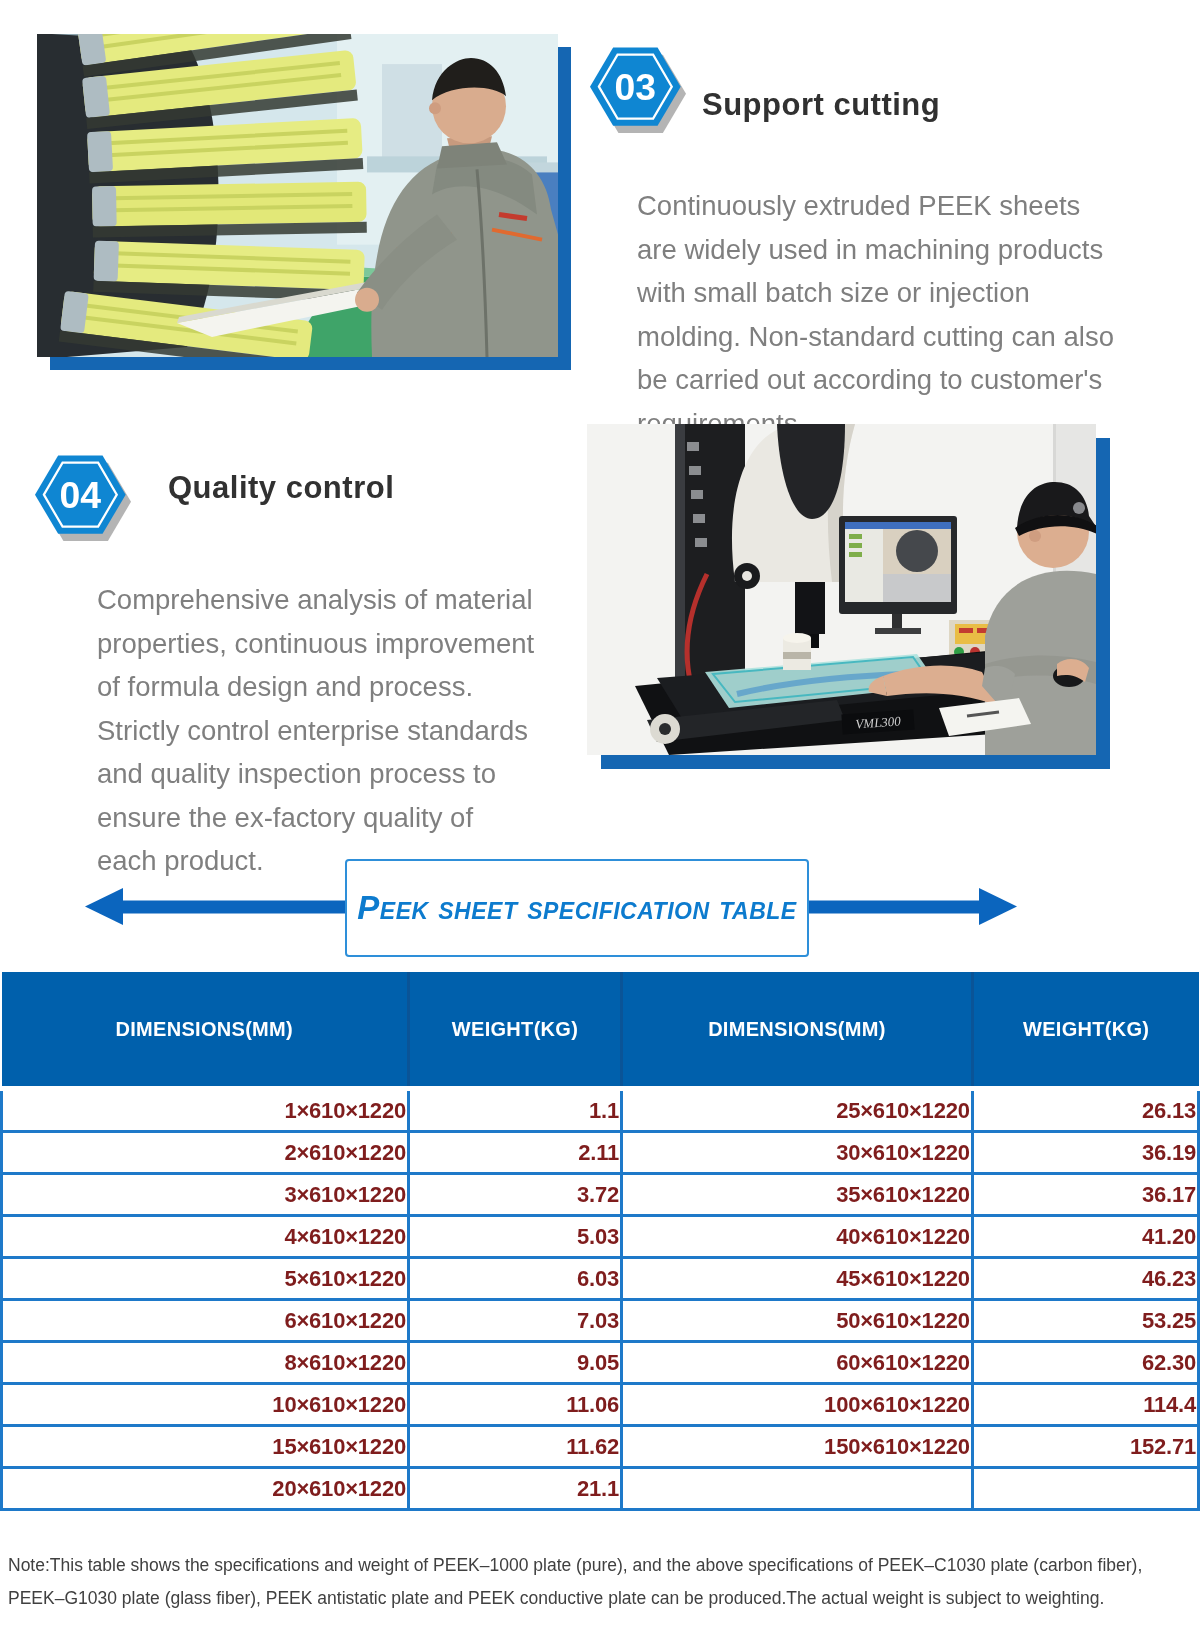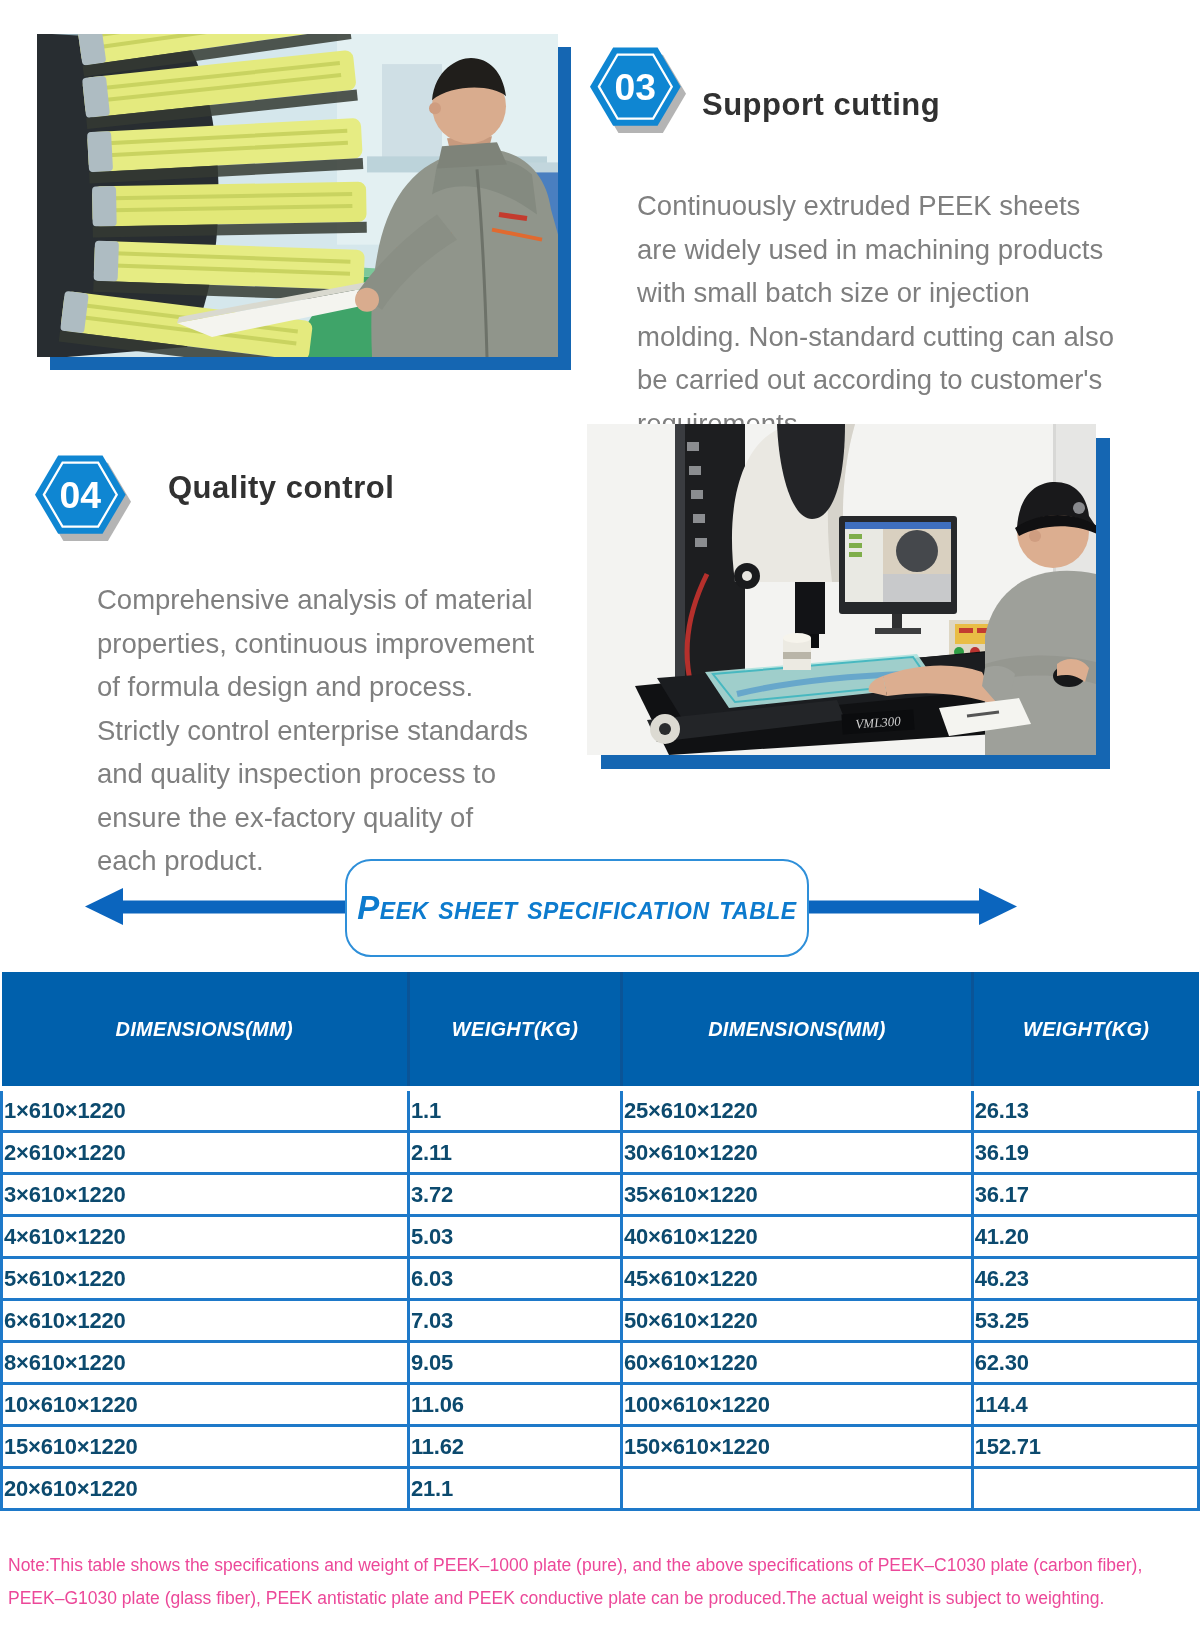--- a/index.html
+++ b/index.html
@@ -19,48 +19,47 @@
   .step-title{
     font-size:31px;font-weight:700;color:#313131;letter-spacing:.5px;
   }
   .step-para{
     font-size:27.5px;line-height:43.5px;color:#7f7f7f;white-space:pre-line;margin-top:36px;
   }
 
   
   .banner-arrow{z-index:1;}
   .banner-box{
-    z-index:2;background:#ffffff;border:2px solid #2e8fd9;border-radius:26px;
+    z-index:2;background:#ffffff;border:2px solid #2e8fd9;border-radius:4px;
     display:flex;align-items:center;justify-content:center;
   }
   .banner-title{
     font-style:italic;font-weight:700;font-size:33px;color:#0d7bce;
     font-variant:small-caps;letter-spacing:.5px;white-space:nowrap;
   }
 
   
   table.spec{border-collapse:collapse;width:1200px;table-layout:fixed;}
   table.spec col.c1{width:34%;}
   table.spec col.c2{width:17.8%;}
   table.spec col.c3{width:29.3%;}
   table.spec col.c4{width:18.9%;}
   table.spec th{
     background:#0060ac;color:#ffffff;height:112px;font-size:20px;font-weight:700;
     letter-spacing:.3px;text-align:center;border-left:3px solid #0a5497;
     border-bottom:5px solid #ffffff;
-    font-style:italic;
   }
   table.spec th:first-child{border-left:none;}
   table.spec td{
-    height:37px;border:3px solid #1e79c9;text-align:left;
-    font-size:22px;font-weight:700;color:#0c4a6e;letter-spacing:-.2px;background:#fff;
+    height:37px;border:3px solid #1e79c9;text-align:right;
+    font-size:22px;font-weight:700;color:#7f1d1d;letter-spacing:-.2px;background:#fff;
   }
 
   .note{
-    font-size:17.5px;line-height:33px;color:#ec4899;white-space:pre-line;
+    font-size:17.5px;line-height:33px;color:#404040;white-space:pre-line;
   }
 </style>
 </head>
 <body>
 
 <div id="page">
 
   <div class="abs photo-shadow" style="left:50px;top:47px;width:521px;height:323px;"></div>
   <div class="abs photo-frame" style="left:37px;top:34px;width:521px;height:323px;">
     <svg viewBox="0 0 521 322" preserveAspectRatio="none">

